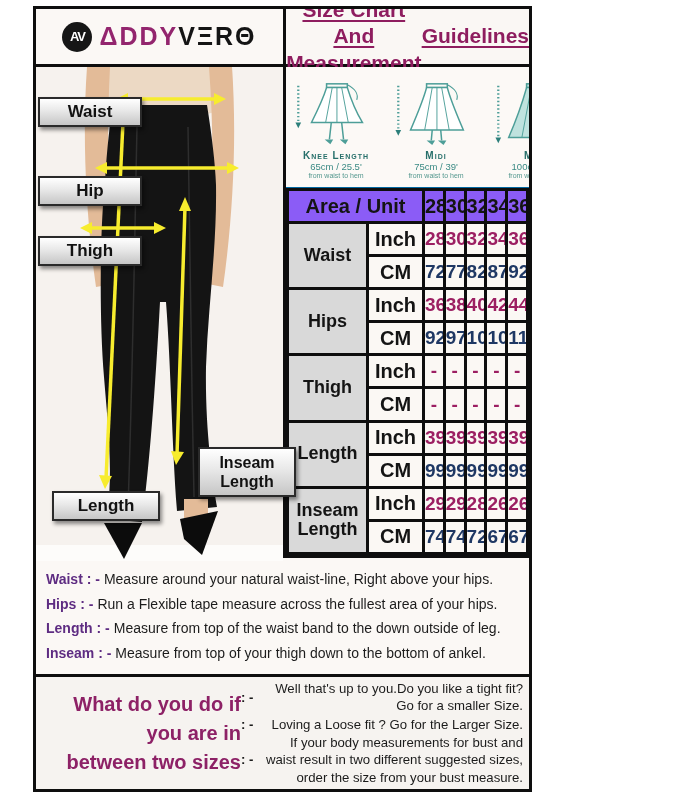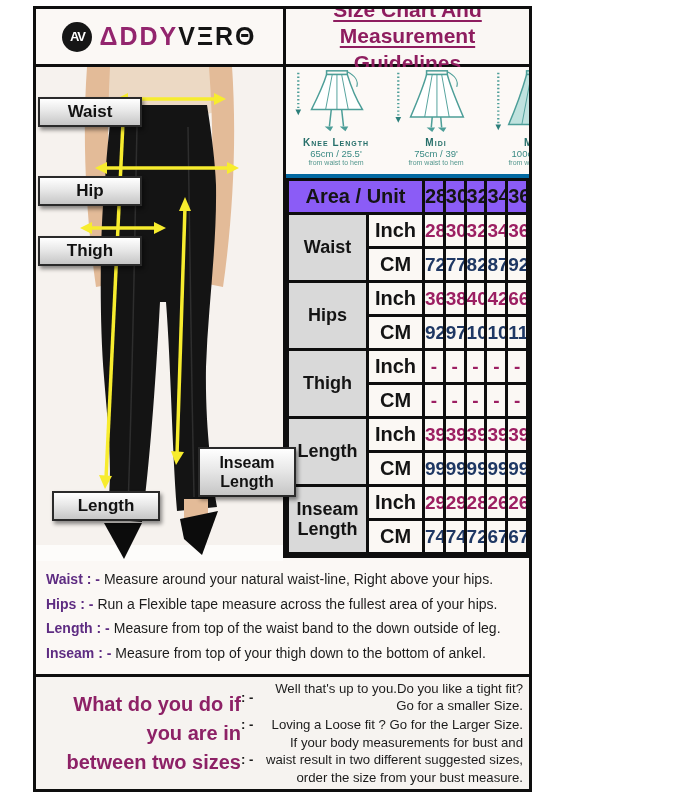--- a/index.html
+++ b/index.html
@@ -9,42 +9,42 @@
 
   
   .row-header{height:55px;display:flex;border-bottom:3px solid #0e0e0e;flex:0 0 auto;}
   .logo-cell{width:247px;flex:0 0 247px;border-right:3px solid #0e0e0e;display:flex;align-items:center;
              justify-content:center;gap:7px;background:#fbf8f5;}
   .logo-mono{width:30px;height:30px;border-radius:50%;background:#161616;color:#fff;display:flex;
              align-items:center;justify-content:center;font-weight:bold;font-size:13px;letter-spacing:-1px;}
   .logo-text{font-size:25px;font-weight:bold;letter-spacing:2px;white-space:nowrap;}
   .logo-text .p1{color:var(--brand-magenta);}
   .logo-text .p2{color:#141414;}
-  .title-cell{flex:1;display:flex;flex-direction:column;align-items:center;justify-content:center;
+  .title-cell{flex:1;display:flex;flex-direction:row;align-items:center;justify-content:center;
               color:var(--title-color);font-weight:bold;font-size:21px;line-height:1.25;text-align:center;}
   .title-cell span{text-decoration:underline;text-decoration-thickness:2px;text-underline-offset:3px;}
 
   
   .row-main{flex:1 1 auto;display:flex;min-height:0;}
   .model-cell{width:247px;flex:0 0 247px;border-right:3px solid #0e0e0e;position:relative;background:#f7f3ef;}
   .model-cell svg{display:block;}
   .measure-label{position:absolute;background:linear-gradient(180deg,#ffffff 0%,#e8e8e8 45%,#c6c6c6 100%);
                  border:2px solid #2a2a2a;box-shadow:2px 3px 4px rgba(0,0,0,.45);font-weight:bold;
                  font-size:17px;color:#121212;text-align:center;padding:3px 0;}
   .lbl-waist{left:2px;top:30px;width:100px;}
   .lbl-hip{left:2px;top:109px;width:100px;}
   .lbl-thigh{left:2px;top:169px;width:100px;}
   .lbl-length{left:16px;top:424px;width:104px;}
   .lbl-inseam{left:162px;top:380px;width:94px;font-size:16px;line-height:1.2;padding:4px 0;}
 
   .right-col{flex:1;display:flex;flex-direction:column;min-width:0;}
 
   
-  .skirt-row{height:106px;flex:0 0 auto;border-bottom:4px solid #0369a1;display:flex;
-             justify-content:space-evenly;align-items:flex-start;background:#fcf9f6;padding-top:1px;}
+  .skirt-row{height:106px;flex:0 0 auto;border-bottom:1px solid #0369a1;display:flex;
+             justify-content:space-evenly;align-items:flex-start;background:#fcf9f6;padding-top:14px;}
   .skirt-fig{width:116px;text-align:center;}
   .skirt-name{font-size:10px;font-weight:bold;color:#266f6a;font-variant:small-caps;letter-spacing:1px;line-height:1.05;}
   .skirt-size{font-size:9.5px;color:#3a8a84;line-height:1.1;}
   .skirt-note{font-size:7px;color:#55988f;line-height:1.2;}
 
   
   .table-wrap{flex:1;min-height:0;}
   table.size-table{width:100%;height:100%;border-collapse:collapse;table-layout:fixed;}
   .size-table th,.size-table td{border:3px solid #0e0e0e;text-align:center;vertical-align:middle;
        font-weight:bold;padding:0;overflow:hidden;}
@@ -231,21 +231,21 @@
                 <td class="val val-cm">87</td>
                 <td class="val val-cm">92</td>
               </tr>
               <tr>
                 <td class="area" rowspan="2">Hips</td>
                 <td class="unit">Inch</td>
                 <td class="val val-inch">36</td>
                 <td class="val val-inch">38</td>
                 <td class="val val-inch">40</td>
                 <td class="val val-inch">42</td>
-                <td class="val val-inch">66</td>
+                <td class="val val-inch">44</td>
               </tr>
               <tr>
                 <td class="unit">CM</td>
                 <td class="val val-cm">92</td>
                 <td class="val val-cm">97</td>
                 <td class="val val-cm">102</td>
                 <td class="val val-cm">107</td>
                 <td class="val val-cm">113</td>
               </tr>
               <tr>

